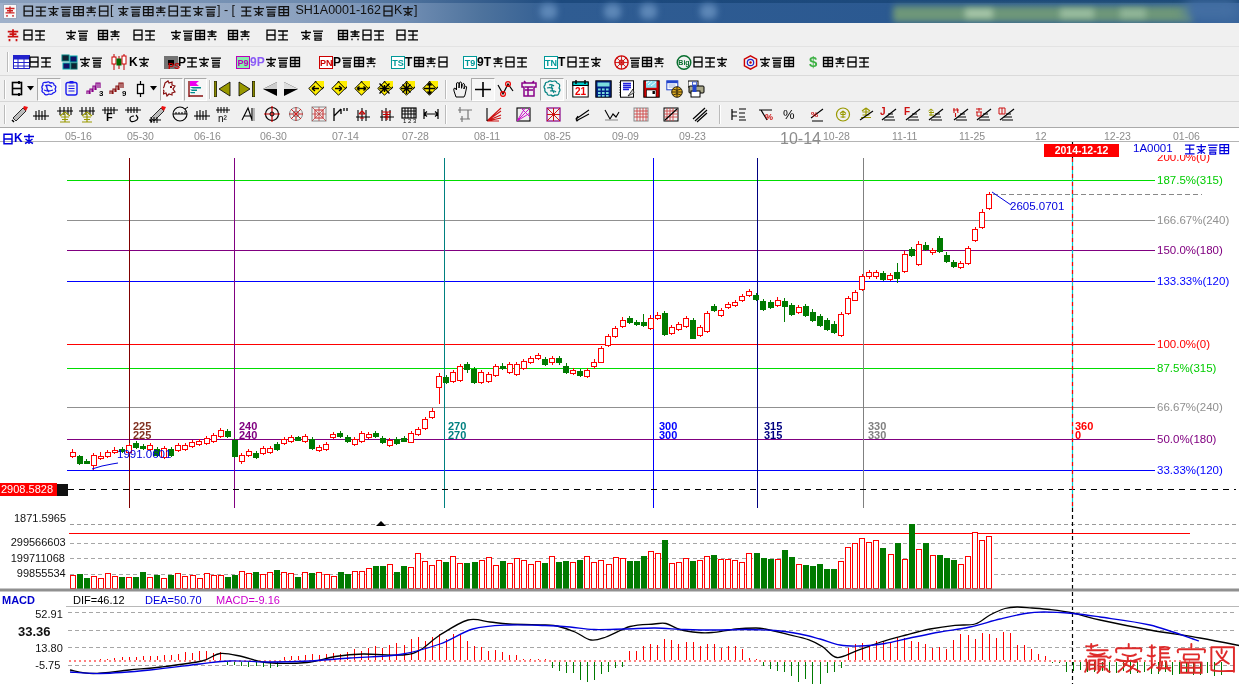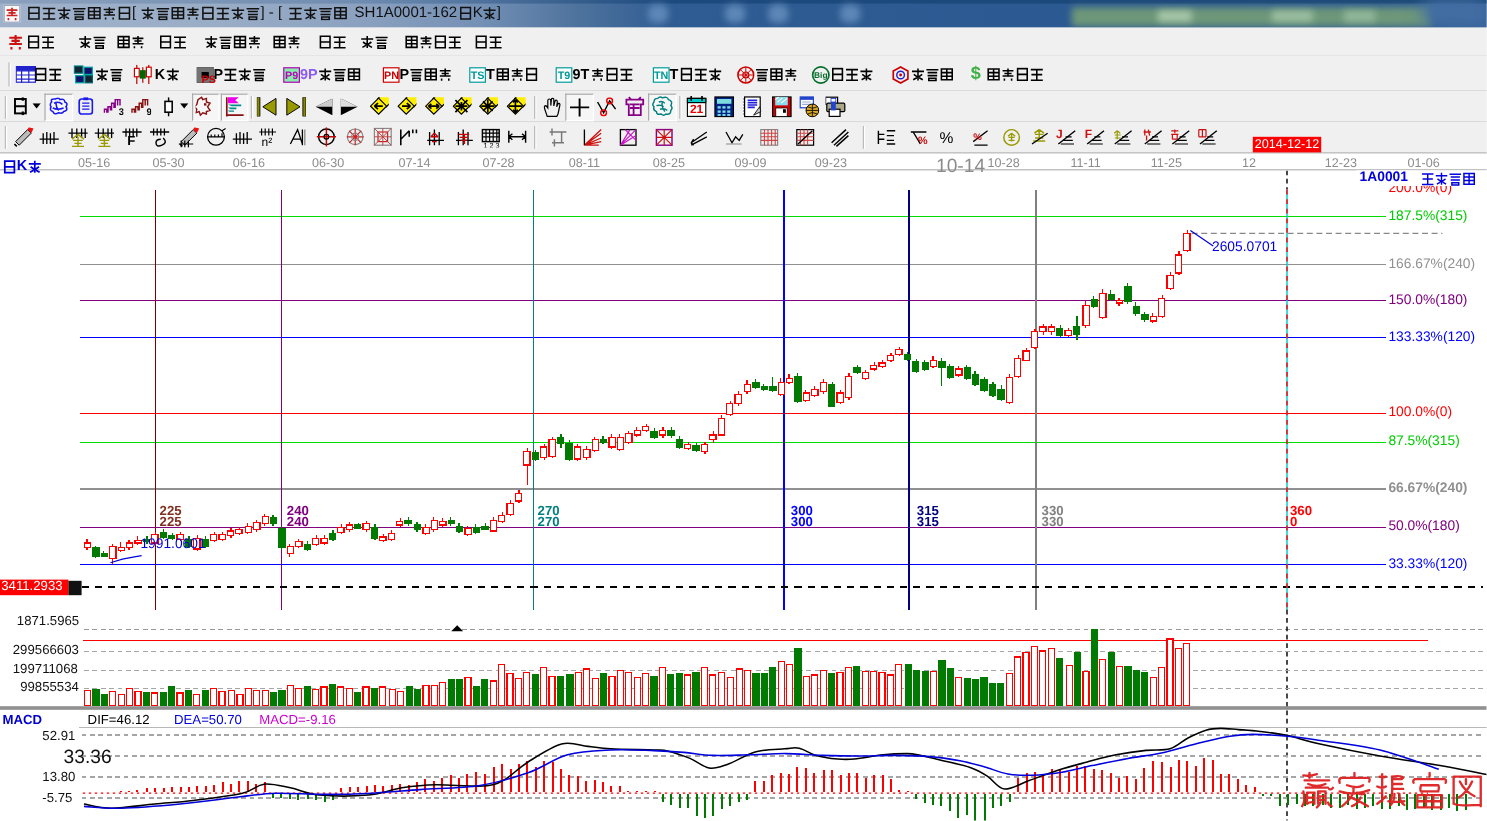--- a/index.html
+++ b/index.html
@@ -1211,33 +1211,33 @@
     <div class="txt" style="left:544px;top:130px;font-size:10.5px;color:#8c8c8c">08-25</div>
     <div class="txt" style="left:612px;top:130px;font-size:10.5px;color:#8c8c8c">09-09</div>
     <div class="txt" style="left:679px;top:130px;font-size:10.5px;color:#8c8c8c">09-23</div>
     <div class="txt" style="left:780px;top:130px;font-size:16px;color:#8c8c8c">10-14</div>
     <div class="txt" style="left:823px;top:130px;font-size:10.5px;color:#8c8c8c">10-28</div>
     <div class="txt" style="left:892px;top:130px;font-size:10.5px;color:#8c8c8c">11-11</div>
     <div class="txt" style="left:959px;top:130px;font-size:10.5px;color:#8c8c8c">11-25</div>
     <div class="txt" style="left:1035px;top:130px;font-size:10.5px;color:#8c8c8c">12</div>
     <div class="txt" style="left:1104px;top:130px;font-size:10.5px;color:#8c8c8c">12-23</div>
     <div class="txt" style="left:1173px;top:130px;font-size:10.5px;color:#8c8c8c">01-06</div>
-    <div class="abs" style="left:1044px;top:114px;width:57px;height:13px;background:#ff0000;color:#fff;font-size:10.5px;font-weight:normal;text-align:center;line-height:13px">2014-12-12</div>
+    <div class="abs" style="left:1044px;top:144px;width:75px;height:13px;background:#ff0000;color:#fff;font-size:10.5px;font-weight:bold;text-align:center;line-height:13px">2014-12-12</div>
     <div class="txt" style="left:1157px;top:151px;font-size:11.5px;color:#ff0000;font-weight:normal;letter-spacing:0px;line-height:13.5px">200.0%(0)</div>
     <div class="txt" style="left:1157px;top:174px;font-size:11.5px;color:#00cc00;font-weight:normal;letter-spacing:0px;line-height:13.5px">187.5%(315)</div>
     <div class="txt" style="left:1157px;top:214px;font-size:11.5px;color:#909090;font-weight:normal;letter-spacing:0px;line-height:13.5px">166.67%(240)</div>
     <div class="txt" style="left:1157px;top:244px;font-size:11.5px;color:#800080;font-weight:normal;letter-spacing:0px;line-height:13.5px">150.0%(180)</div>
     <div class="txt" style="left:1157px;top:275px;font-size:11.5px;color:#0000ff;font-weight:normal;letter-spacing:0px;line-height:13.5px">133.33%(120)</div>
     <div class="txt" style="left:1157px;top:338px;font-size:11.5px;color:#ff0000;font-weight:normal;letter-spacing:0px;line-height:13.5px">100.0%(0)</div>
     <div class="txt" style="left:1157px;top:362px;font-size:11.5px;color:#00cc00;font-weight:normal;letter-spacing:0px;line-height:13.5px">87.5%(315)</div>
-    <div class="txt" style="left:1157px;top:401px;font-size:11.5px;color:#909090;font-weight:bold;letter-spacing:0px;line-height:13.5px">66.67%(240)</div>
+    <div class="txt" style="left:1157px;top:401px;font-size:11.5px;color:#909090;font-weight:normal;letter-spacing:0px;line-height:13.5px">66.67%(240)</div>
     <div class="txt" style="left:1157px;top:433px;font-size:11.5px;color:#800080;font-weight:normal;letter-spacing:0px;line-height:13.5px">50.0%(180)</div>
     <div class="txt" style="left:1157px;top:464px;font-size:11.5px;color:#0000ff;font-weight:normal;letter-spacing:0px;line-height:13.5px">33.33%(120)</div>
     <div class="abs" style="left:1130px;top:142px;width:109px;height:13px;background:#fff"></div>
-    <div class="txt" style="left:1133px;top:142px;font-size:11.5px;color:#0000dd;font-weight:bold;letter-spacing:0px;line-height:13.5px">1A0001&nbsp;</div>
+    <div class="txt" style="left:1133px;top:142px;font-size:11.5px;color:#0000dd;font-weight:normal;letter-spacing:0px;line-height:13.5px">1A0001&nbsp;</div>
     <svg class="abs" style="left:1184px;top:143px" width="46" height="12" viewBox="0 0 48 12" preserveAspectRatio="none">
       <use href="#h2" x="0" fill="none" stroke="#0000dd" stroke-width="1.25" opacity="1.0"></use>
       <use href="#h3" x="12" fill="none" stroke="#0000dd" stroke-width="1.25" opacity="1.0"></use>
       <use href="#h4" x="24" fill="none" stroke="#0000dd" stroke-width="1.25" opacity="1.0"></use>
       <use href="#h5" x="36" fill="none" stroke="#0000dd" stroke-width="1.25" opacity="1.0"></use>
     </svg>
     <div class="txt" style="left:133px;top:420px;font-size:11px;color:#803020;font-weight:bold;letter-spacing:0px;line-height:13px">225</div>
     <div class="txt" style="left:133px;top:429px;font-size:11px;color:#803020;font-weight:bold;letter-spacing:0px;line-height:13px">225</div>
     <div class="txt" style="left:239px;top:420px;font-size:11px;color:#800080;font-weight:bold;letter-spacing:0px;line-height:13px">240</div>
     <div class="txt" style="left:239px;top:429px;font-size:11px;color:#800080;font-weight:bold;letter-spacing:0px;line-height:13px">240</div>
@@ -1252,33 +1252,33 @@
     <div class="txt" style="left:1075px;top:420px;font-size:11px;color:#ff0000;font-weight:bold;letter-spacing:0px;line-height:13px">360</div>
     <div class="txt" style="left:1075px;top:429px;font-size:11px;color:#ff0000;font-weight:bold;letter-spacing:0px;line-height:13px">0</div>
     <svg class="abs" style="left:90px;top:458px" width="30" height="12" viewBox="0 0 30 12">
       <path d="M2,11 L12,8 22,6 28,5" fill="none" stroke="#0000dd" stroke-width="1"></path>
     </svg>
     <div class="txt" style="left:117px;top:448px;font-size:11.5px;color:#0000dd;font-weight:normal;letter-spacing:0px;line-height:13.5px">1991.0601</div>
     <svg class="abs" style="left:991px;top:191px" width="22" height="16" viewBox="0 0 22 16">
       <path d="M1,1 L20,14" fill="none" stroke="#0000dd" stroke-width="1"></path>
     </svg>
     <div class="txt" style="left:1010px;top:200px;font-size:11.5px;color:#0000dd;font-weight:normal;letter-spacing:0px;line-height:13.5px">2605.0701</div>
-    <div class="abs" style="left:0;top:483px;width:57px;height:13px;background:#ff0000;color:#fff;font-size:11px;line-height:13px;text-align:left;padding-left:1px">3411.2933</div>
+    <div class="abs" style="left:0;top:483px;width:57px;height:13px;background:#ff0000;color:#fff;font-size:11px;line-height:13px;text-align:left;padding-left:1px">2908.5828</div>
     <div class="abs" style="left:57px;top:484px;width:11px;height:12px;background:#111"></div>
     <div class="txt" style="left:14px;top:512px;font-size:11px;color:#111;font-weight:normal;letter-spacing:0px;line-height:13px">1871.5965</div>
     <div class="txt" style="left:10.649999999999999px;top:536px;font-size:11px;color:#111;font-weight:normal;letter-spacing:0px;line-height:13px">299566603</div>
     <div class="txt" style="left:10.649999999999999px;top:551.5px;font-size:11px;color:#111;font-weight:normal;letter-spacing:0px;line-height:13px">199711068</div>
     <div class="txt" style="left:16.799999999999997px;top:566.5px;font-size:11px;color:#111;font-weight:normal;letter-spacing:0px;line-height:13px">99855534</div>
     <svg class="abs" style="left:2px;top:595px" width="0" height="10" viewBox="0 0 0 12" preserveAspectRatio="none"></svg>
     <div class="txt" style="left:2px;top:594px;font-size:11px;color:#0000cc;font-weight:bold;letter-spacing:0px;line-height:13px">MACD</div>
     <div class="txt" style="left:73px;top:594px;font-size:11px;color:#000;font-weight:normal;letter-spacing:0px;line-height:13px">DIF=46.12</div>
     <div class="txt" style="left:145px;top:594px;font-size:11px;color:#0000dd;font-weight:normal;letter-spacing:0px;line-height:13px">DEA=50.70</div>
     <div class="txt" style="left:216px;top:594px;font-size:11px;color:#cc00cc;font-weight:normal;letter-spacing:0px;line-height:13px">MACD=-9.16</div>
     <div class="txt" style="left:35.25px;top:607.5px;font-size:11px;color:#111;font-weight:normal;letter-spacing:0px;line-height:13px">52.91</div>
-    <div class="txt" style="left:53px;top:624.5px;font-size:16px;color:#111;font-weight:normal;letter-spacing:0px;line-height:13px">33.36</div>
+    <div class="txt" style="left:18px;top:624.5px;font-size:13px;color:#111;font-weight:bold;letter-spacing:0px;line-height:13px">33.36</div>
     <div class="txt" style="left:35.25px;top:641.5px;font-size:11px;color:#111;font-weight:normal;letter-spacing:0px;line-height:13px">13.80</div>
     <div class="txt" style="left:35.25px;top:659px;font-size:11px;color:#111;font-weight:normal;letter-spacing:0px;line-height:13px">-5.75</div>
     <svg class="abs" style="left:1082px;top:643px" width="154" height="33" viewBox="0 0 150 32">
       <use href="#w1" x="0.0" y="0" fill="none" stroke="#dd2020" stroke-width="1.9" stroke-linecap="round" opacity="0.95"></use>
       <use href="#w2" x="30.5" y="0" fill="none" stroke="#dd2020" stroke-width="1.9" stroke-linecap="round" opacity="0.95"></use>
       <use href="#w3" x="61.0" y="0" fill="none" stroke="#dd2020" stroke-width="1.9" stroke-linecap="round" opacity="0.95"></use>
       <use href="#w4" x="91.5" y="0" fill="none" stroke="#dd2020" stroke-width="1.9" stroke-linecap="round" opacity="0.95"></use>
       <use href="#w5" x="122.0" y="0" fill="none" stroke="#dd2020" stroke-width="1.9" stroke-linecap="round" opacity="0.95"></use>
     </svg>
   </div>

